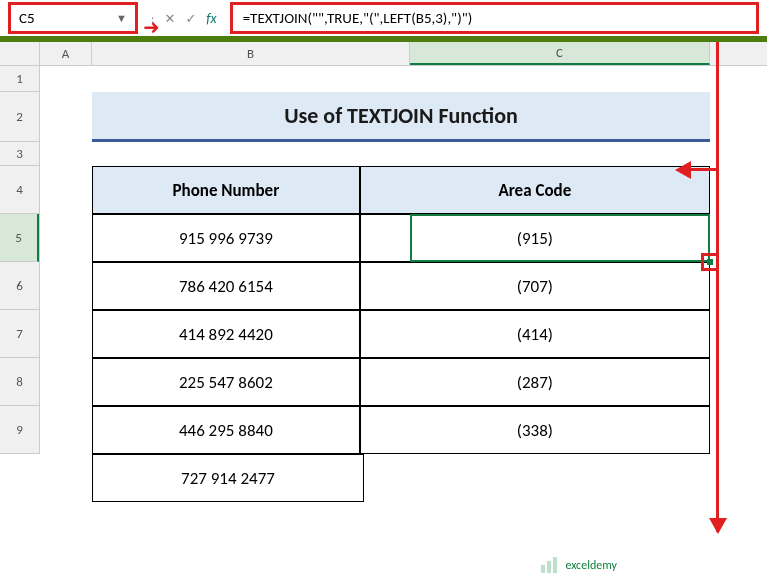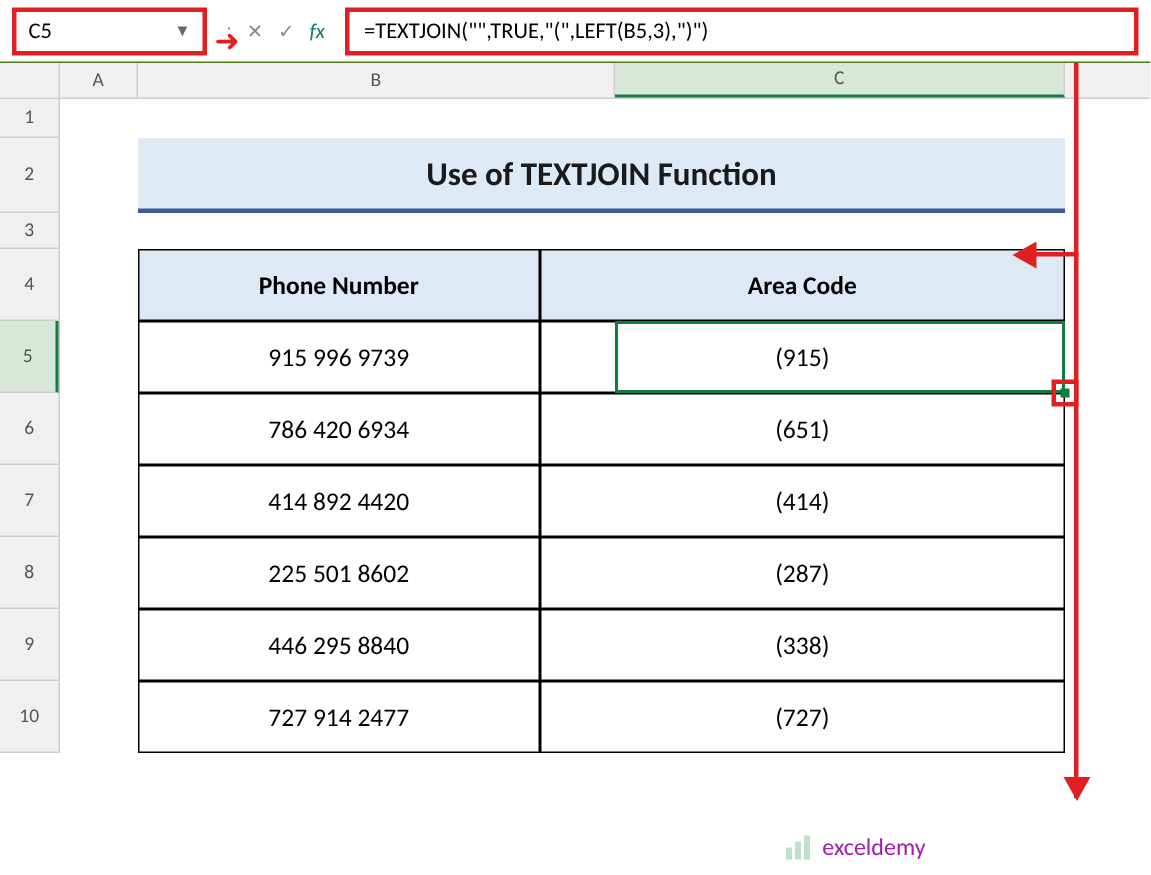--- a/index.html
+++ b/index.html
@@ -12,21 +12,21 @@
       position: relative;
       overflow: hidden;
     }
     
     
     .formula-bar {
       display: flex;
       align-items: center;
       height: 42px;
       background: #fff;
-      border-bottom: 1px solid #4d7c0f;
+      border-bottom: 6px solid #4d7c0f;
       padding: 4px 8px;
       gap: 4px;
     }
     .name-box {
       width: 130px;
       height: 32px;
       border: 3px solid #e02020;
       background: #fff;
       display: flex;
       align-items: center;
@@ -229,22 +229,22 @@
     }
     
     
     .watermark {
       position: absolute;
       bottom: 8px;
       right: 150px;
       display: flex;
       align-items: center;
       gap: 6px;
-      color: #a21caf;
-      font-size: 16px;
+      color: #15803d;
+      font-size: 12px;
       font-weight: 500;
     }
     .watermark-icon {
       width: 20px;
       height: 20px;
       display: flex;
       align-items: center;
       justify-content: center;
     }
   </style>
@@ -279,54 +279,52 @@
   <div class="row-headers">
     <div class="row-header r1">1</div>
     <div class="row-header r2">2</div>
     <div class="row-header r3">3</div>
     <div class="row-header">4</div>
     <div class="row-header r5">5</div>
     <div class="row-header">6</div>
     <div class="row-header">7</div>
     <div class="row-header">8</div>
     <div class="row-header">9</div>
-    <div class="row-header">10</div>
   </div>
 
   <div class="cells">
     <div class="title-cell">Use of TEXTJOIN Function</div>
 
     <div class="data-table">
       <div class="table-row header-row">
         <div class="cell-b">Phone Number</div>
         <div class="cell-c">Area Code</div>
       </div>
       <div class="table-row">
         <div class="cell-b">915 996 9739</div>
         <div class="cell-c">(915)</div>
       </div>
       <div class="table-row">
-        <div class="cell-b">786 420 6934</div>
-        <div class="cell-c">(651)</div>
+        <div class="cell-b">786 420 6154</div>
+        <div class="cell-c">(707)</div>
       </div>
       <div class="table-row">
         <div class="cell-b">414 892 4420</div>
         <div class="cell-c">(414)</div>
       </div>
       <div class="table-row">
-        <div class="cell-b">225 501 8602</div>
+        <div class="cell-b">225 547 8602</div>
         <div class="cell-c">(287)</div>
       </div>
       <div class="table-row">
         <div class="cell-b">446 295 8840</div>
         <div class="cell-c">(338)</div>
       </div>
       <div class="table-row">
         <div class="cell-b">727 914 2477</div>
-        <div class="cell-c">(727)</div>
       </div>
     </div>
 
     <div class="selected-cell-overlay"></div>
     <div class="fill-handle-box">
       <div class="fill-handle-inner"></div>
     </div>
   </div>
 </div>
 

